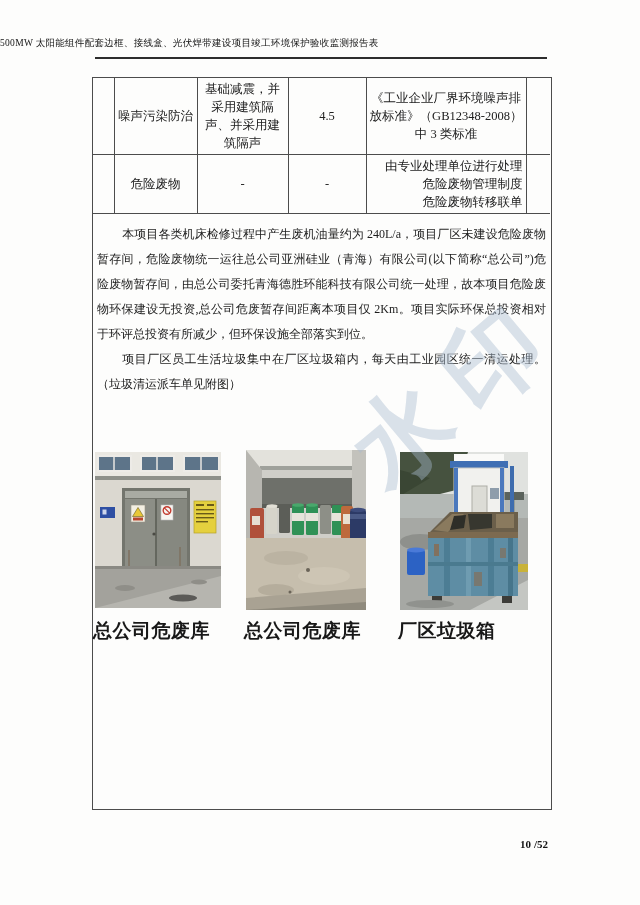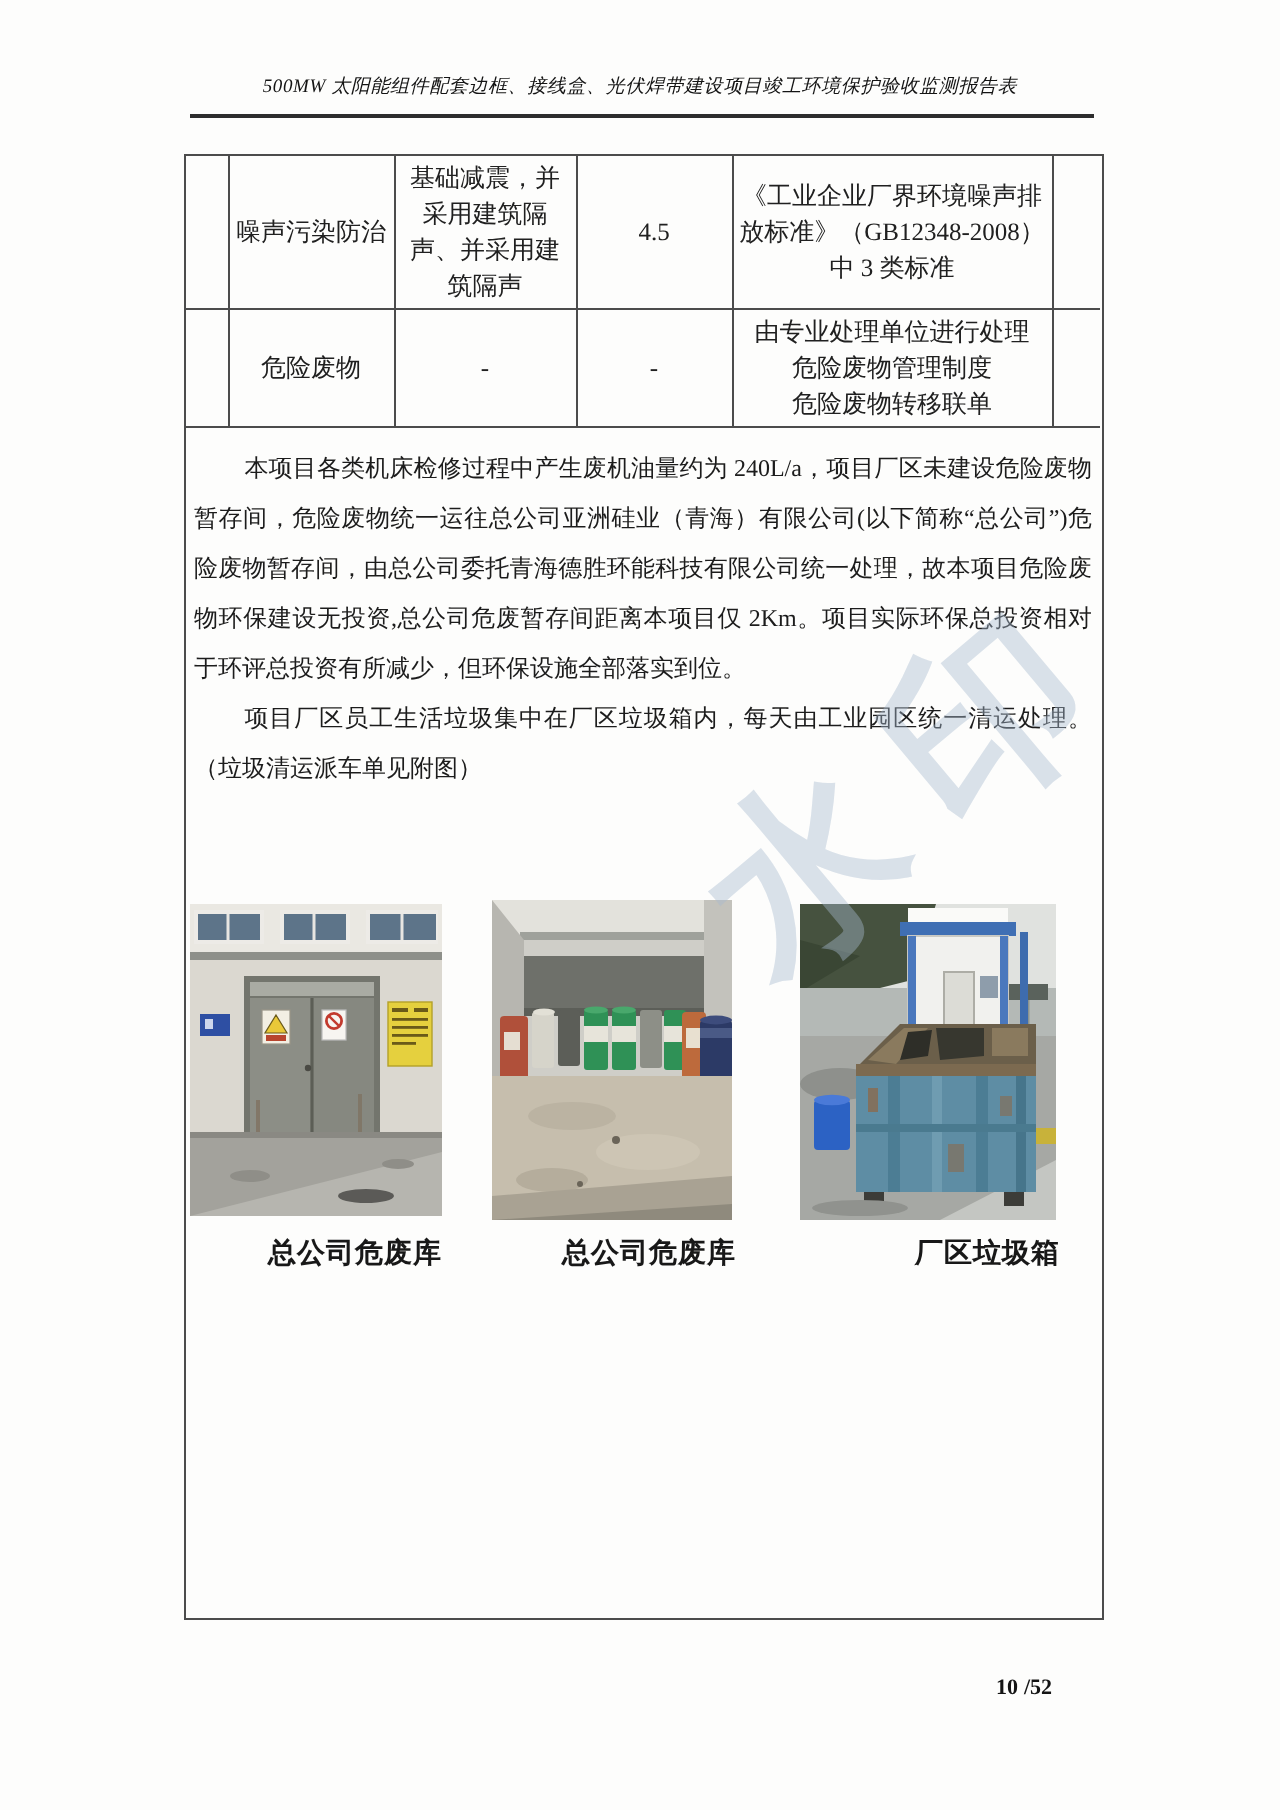--- a/index.html
+++ b/index.html
@@ -1,61 +1,61 @@
 <!DOCTYPE html>
 <html><head>
 <meta charset="utf-8">
 <style>
   html,body{margin:0;padding:0;background:#ffffff;}
   .page{
     position:relative;width:640px;height:905px;background:#fdfdfc;
     font-family:"Liberation Serif","DejaVu Serif",serif;color:#1b1b1b;overflow:hidden;
   }
   .header-title{
-    position:absolute;top:37px;left:0;width:100%;text-align:center;
-    font-size:9.5px;letter-spacing:.3px;color:#141414;font-style:italic;
+    position:absolute;top:37px;left:0;width:100%;text-align:left;
+    font-size:9.5px;letter-spacing:.3px;color:#141414;
   }
   .header-rule{position:absolute;top:57px;left:95px;width:452px;height:2px;background:#2d2d2d;}
   .content-box{
     position:absolute;top:77px;left:92px;width:460px;height:733px;
     border:1.5px solid #4c4c4c;box-sizing:border-box;
   }
   table.env{border-collapse:collapse;table-layout:fixed;width:457px;}
   table.env td{
     border:1px solid #4c4c4c;text-align:center;vertical-align:middle;
     font-size:12.5px;line-height:18px;padding:2px 3px;color:#202020;
     overflow:hidden;
   }
   table.env tr.r1{height:71px;}
   table.env tr.r2{height:50px;}
   table.env tr.r3{height:48px;}
   table.env tr.r1 td{border-top:none;}
   table.env td.left-edge{border-left:none;}
   table.env td.right-edge{border-right:none;}
-  .std-line{display:block;}
+  .std-line{display:block;text-align:right;}
   .paras{padding:8px 5px 0 4px;font-size:12px;line-height:25px;text-align:justify;color:#1c1c1c;}
   .paras p{margin:0;text-indent:2.1em;}
   .photo{position:absolute;}
   #photo1{left:2px;top:374px;}
   #photo2{left:153px;top:372px;}
   #photo3{left:307px;top:374px;}
   .caption{
-    position:absolute;top:540px;font-weight:bold;font-size:14px;
-    text-align:right;color:#181818;letter-spacing:.5px;
+    position:absolute;top:540px;font-weight:bold;font-size:19px;
+    text-align:left;color:#181818;letter-spacing:.5px;
   }
   #cap1{left:0px;width:128px;}
   #cap2{left:151px;width:124px;}
   #cap3{left:305px;width:132px;}
   .watermark{
     position:absolute;left:325px;top:418px;z-index:6;pointer-events:none;
     font-size:96px;font-weight:bold;letter-spacing:22px;white-space:nowrap;
     color:rgba(168,187,207,0.42);transform:rotate(-40deg);transform-origin:0 0;
   }
   .page-number{
-    position:absolute;top:838px;left:498px;font-size:11px;font-weight:bold;color:#141414;
+    position:absolute;top:838px;left:520px;font-size:11px;font-weight:bold;color:#141414;
   }
   .page-number .num{margin-right:3px;}
 </style>
 </head>
 <body>
 
 <div class="page">
 
   <div class="header-title">500MW 太阳能组件配套边框、接线盒、光伏焊带建设项目竣工环境保护验收监测报告表</div>
   <div class="header-rule"></div>

